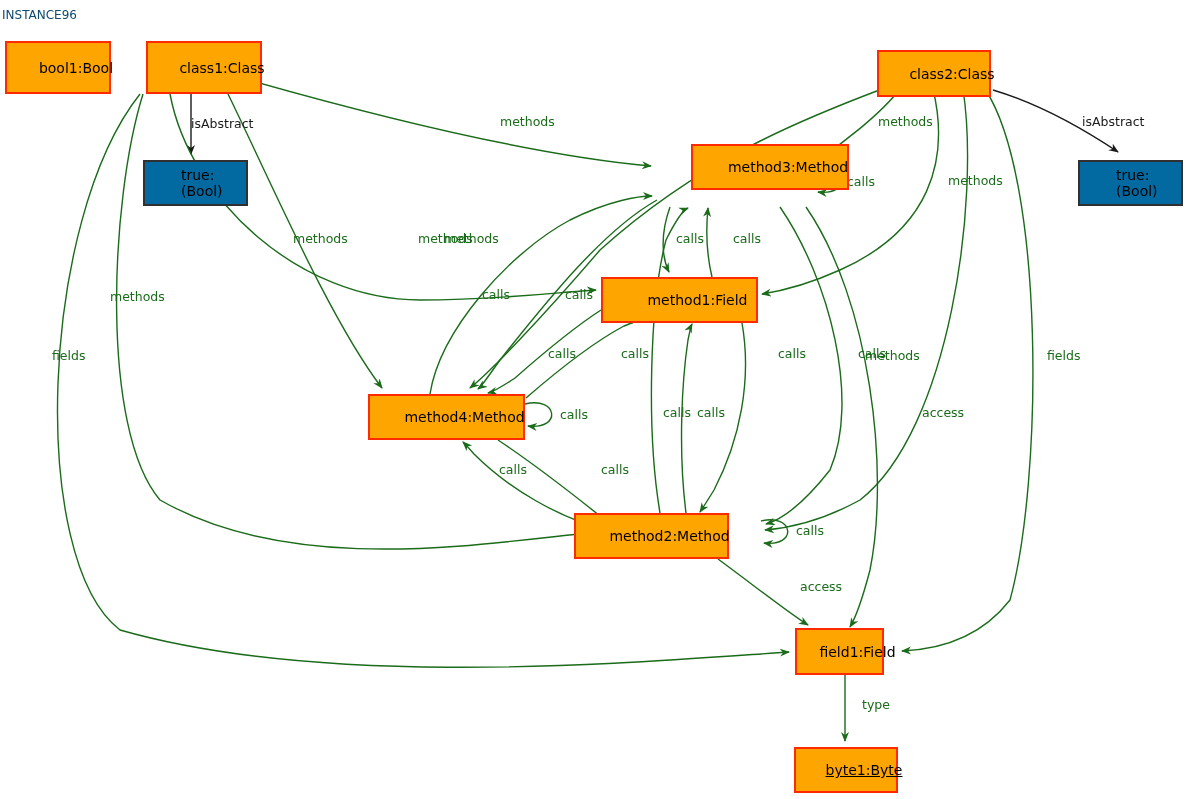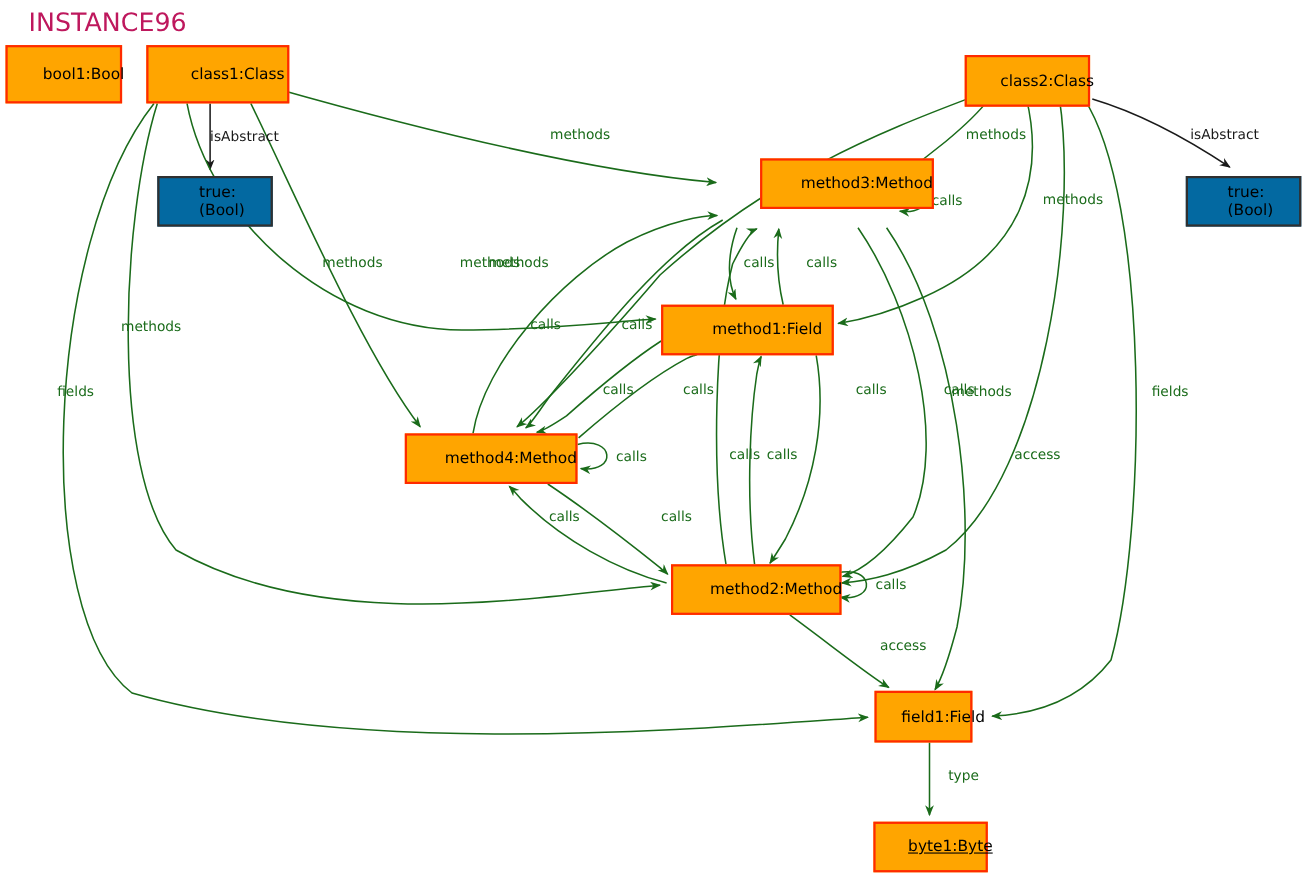--- a/index.html
+++ b/index.html
@@ -8,21 +8,21 @@
   #canvas{position:relative;width:1187px;height:799px;background:#fff;}
   svg.edges{position:absolute;left:0;top:0;width:1187px;height:799px;}
   .edge-path{fill:none;stroke:#1a6b1a;stroke-width:1.4;}
   .edge-path.black{stroke:#1a1a1a;}
   .edge-label{font-size:12.5px;fill:#1a6b1a;font-family:"DejaVu Sans","Liberation Sans",sans-serif;}
   .edge-label.black{fill:#1a1a1a;}
   .node{position:absolute;box-sizing:border-box;display:flex;align-items:center;
         justify-content:center;font-size:14px;color:#000;padding-left:36px;}
   .node.obj{background:#ffa500;border:2px solid #ff2a00;}
   .node.val{background:#0369a1;border:2px solid #303030;}
-  #diagram-title{position:absolute;left:26px;top:8px;font-size:23px;color:#be185d;}
+  #diagram-title{position:absolute;left:2px;top:8px;font-size:12px;color:#0c4a6e;}
 </style>
 </head>
 <body>
 
 <div id="canvas">
   <div id="diagram-title">INSTANCE96</div>
   <svg class="edges" viewBox="0 0 1187 799">
     <defs>
       <marker id="ah-green" markerWidth="11" markerHeight="11" refX="9" refY="4" orient="auto" markerUnits="userSpaceOnUse">
         <path d="M0,0 L10,4 L0,8 L3,4 Z" fill="#1a6b1a"></path>
@@ -93,42 +93,42 @@
         <text x="858" y="358" class="edge-label">calls</text>
         <text x="922" y="417" class="edge-label">access</text>
         <text x="800" y="591" class="edge-label">access</text>
         <text x="862" y="709" class="edge-label">type</text>
       </g>
   </svg>
   <div id="node-layer">
       <div class="node obj" style="left: 5px; top: 41px; width: 106px; height: 53px;">
         <span>bool1:Bool</span>
       </div>
-      <div class="node obj" style="left: 133px; top: 41px; width: 130px; height: 53px;">
+      <div class="node obj" style="left: 146px; top: 41px; width: 116px; height: 53px;">
         <span>class1:Class</span>
       </div>
       <div class="node val" style="left: 143px; top: 160px; width: 105px; height: 46px;">
         <span>true:(Bool)</span>
       </div>
       <div class="node obj" style="left: 877px; top: 50px; width: 114px; height: 47px;">
         <span>class2:Class</span>
       </div>
       <div class="node val" style="left: 1078px; top: 160px; width: 105px; height: 46px;">
         <span>true:(Bool)</span>
       </div>
       <div class="node obj" style="left: 657px; top: 144px; width: 158px; height: 46px; margin-left: 34px;">
         <span>method3:Method</span>
       </div>
       <div class="node obj" style="left: 601px; top: 277px; width: 157px; height: 46px;">
         <span>method1:Field</span>
       </div>
       <div class="node obj" style="left: 368px; top: 394px; width: 157px; height: 46px;">
         <span>method4:Method</span>
       </div>
-      <div class="node obj" style="left: 610px; top: 513px; width: 155px; height: 46px;">
+      <div class="node obj" style="left: 574px; top: 513px; width: 155px; height: 46px;">
         <span>method2:Method</span>
       </div>
       <div class="node obj" style="left: 795px; top: 628px; width: 89px; height: 47px; text-align: right;">
         <span>field1:Field</span>
       </div>
       <div class="node obj" style="left: 794px; top: 747px; width: 104px; height: 46px; text-decoration: underline;">
         <span>byte1:Byte</span>
       </div>
     </div>
 </div>

